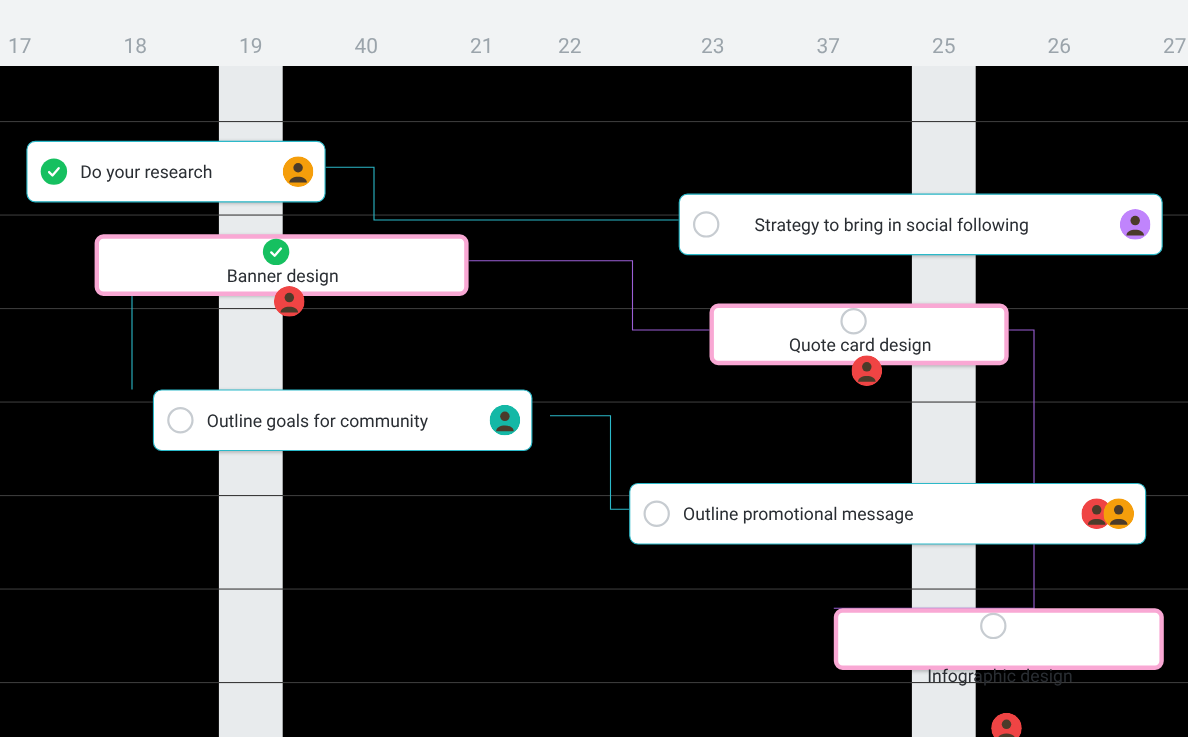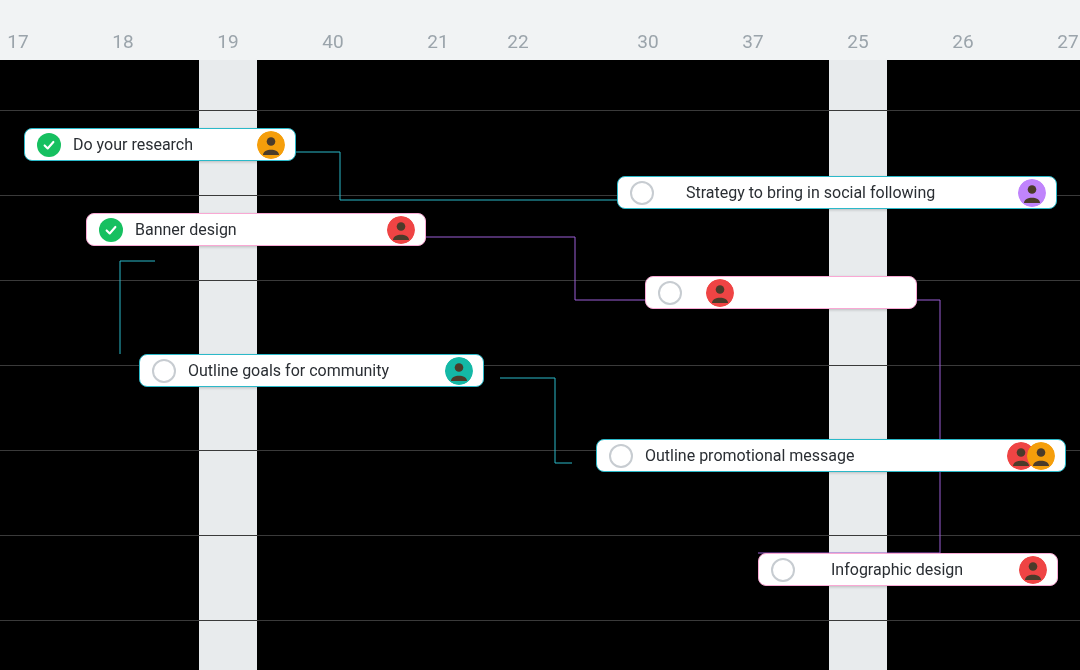--- a/index.html
+++ b/index.html
@@ -41,28 +41,28 @@
     position: absolute;
     left: 0; right: 0;
     height: 1px;
     background: #3a3a3a;
   }
 
   .task {
     position: absolute;
     background: #fff;
     border-radius: 8px;
-    height: 33px;
+    height: 56px;
     display: flex;
     align-items: center;
     padding: 0 10px 0 12px;
     box-shadow: 0 1px 3px rgba(0,0,0,0.2);
   }
   .task.teal   { border: 1px solid #2bb9c9; }
-  .task.purple { border: 1px solid #f9a8d4; }
+  .task.purple { border: 4px solid #f9a8d4; flex-direction: column; }
 
   .status {
     width: 24px; height: 24px;
     border-radius: 50%;
     flex: 0 0 auto;
     margin-right: 12px;
     display: flex; align-items: center; justify-content: center;
   }
   .status.done { background: #16c060; }
   .status.done svg { width: 14px; height: 14px; }
@@ -108,21 +108,21 @@
     <div class="shade" style="left: 199.125px; width: 57.75px;"></div>
     <div class="shade" style="left: 829.125px; width: 57.75px;"></div>
   </div>
 <div id="day-labels">
     <div class="day-label" style="left: 18px;">17</div>
     <div class="day-label" style="left: 123px;">18</div>
     <div class="day-label" style="left: 228px;">19</div>
     <div class="day-label" style="left: 333px;">40</div>
     <div class="day-label" style="left: 438px;">21</div>
     <div class="day-label" style="left: 518px;">22</div>
-    <div class="day-label" style="left: 648px;">30</div>
+    <div class="day-label" style="left: 648px;">23</div>
     <div class="day-label" style="left: 753px;">37</div>
     <div class="day-label" style="left: 858px;">25</div>
     <div class="day-label" style="left: 963px;">26</div>
     <div class="day-label" style="left: 1068px;">27</div>
   </div>
 <div id="row-lines">
     <div class="row-line" style="top: 110px;"></div>
     <div class="row-line" style="top: 195px;"></div>
     <div class="row-line" style="top: 280px;"></div>
     <div class="row-line" style="top: 365px;"></div>
@@ -183,20 +183,21 @@
           <svg viewBox="0 0 28 28">
             <circle cx="14" cy="14" r="14" fill="#c084fc"></circle>
             <circle cx="14" cy="10.5" r="4.3" fill="#4b3b2a"></circle>
             <path d="M6 24 C6 17, 22 17, 22 24 Z" fill="#4b3b2a"></path>
           </svg>
         </div>
       </div>
     </div>
     <div class="task purple" style="left: 645px; width: 272px; top: 276px;">
       <div class="status todo"></div>
+      <div class="task-label">Quote card design</div>
       <div class="assignees">
         <div class="avatar">
           <svg viewBox="0 0 28 28">
             <circle cx="14" cy="14" r="14" fill="#ef4444"></circle>
             <circle cx="14" cy="10.5" r="4.3" fill="#4b3b2a"></circle>
             <path d="M6 24 C6 17, 22 17, 22 24 Z" fill="#4b3b2a"></path>
           </svg>
         </div>
       </div>
     </div>
@@ -206,21 +207,21 @@
       <div class="assignees">
         <div class="avatar">
           <svg viewBox="0 0 28 28">
             <circle cx="14" cy="14" r="14" fill="#14b8a6"></circle>
             <circle cx="14" cy="10.5" r="4.3" fill="#4b3b2a"></circle>
             <path d="M6 24 C6 17, 22 17, 22 24 Z" fill="#4b3b2a"></path>
           </svg>
         </div>
       </div>
     </div>
-    <div class="task teal" style="left: 572px; width: 470px; top: 439px; margin-left: 24px;">
+    <div class="task teal" style="left: 572px; width: 470px; top: 439px;">
       <div class="status todo"></div>
       <div class="task-label">Outline promotional message</div>
       <div class="assignees">
         <div class="avatar">
           <svg viewBox="0 0 28 28">
             <circle cx="14" cy="14" r="14" fill="#ef4444"></circle>
             <circle cx="14" cy="10.5" r="4.3" fill="#4b3b2a"></circle>
             <path d="M6 24 C6 17, 22 17, 22 24 Z" fill="#4b3b2a"></path>
           </svg>
         </div>

